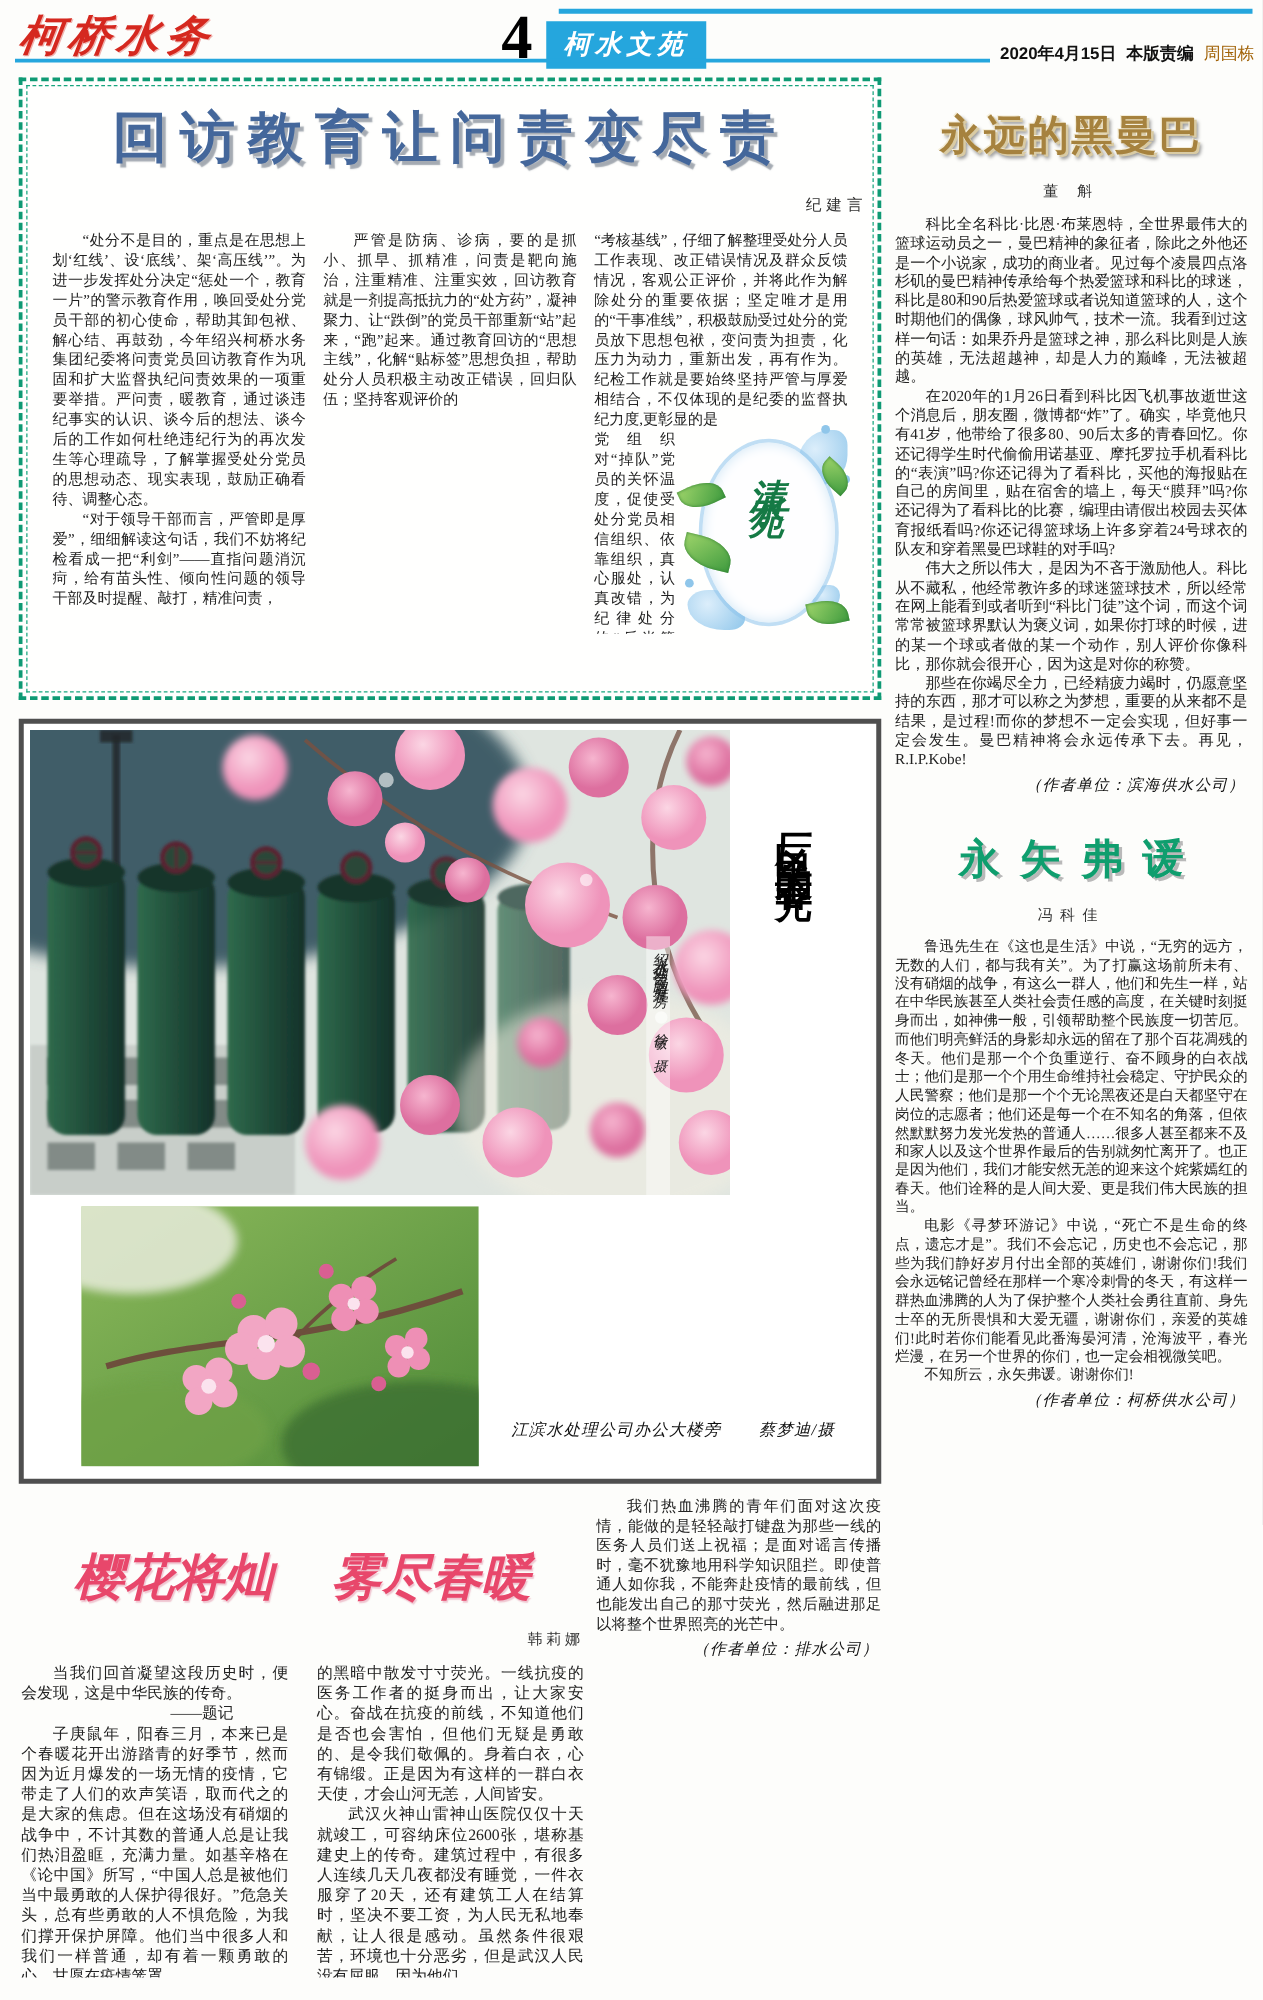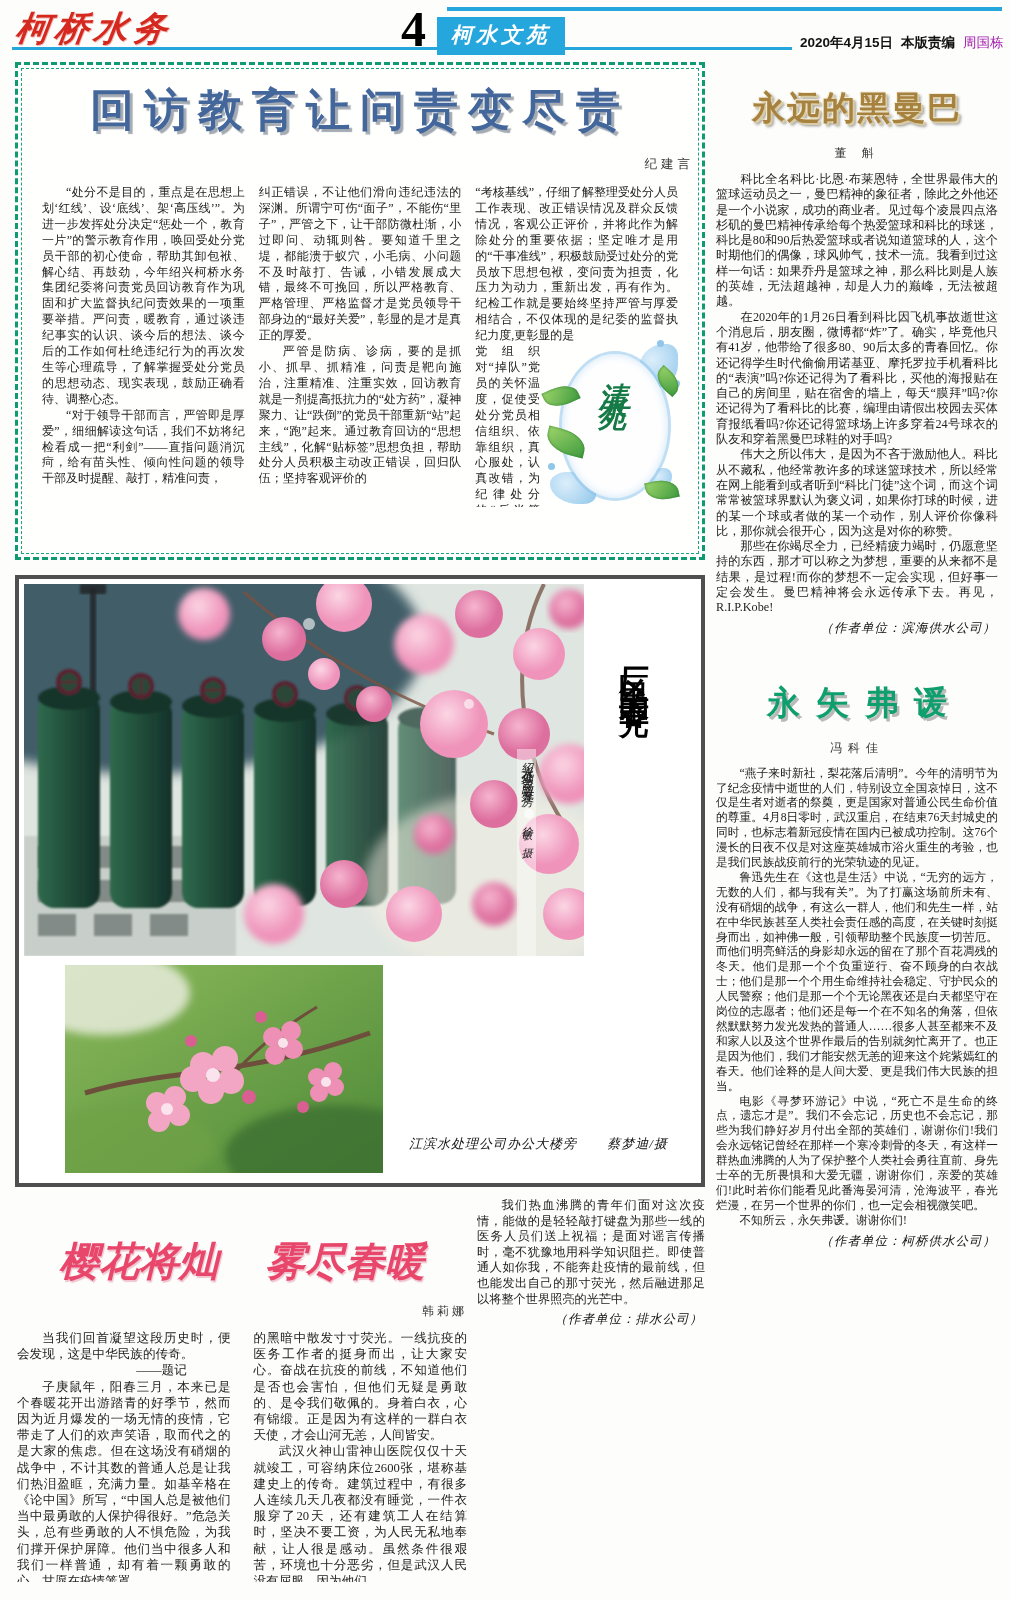--- a/index.html
+++ b/index.html
@@ -14,21 +14,21 @@
     text-shadow:1px 1px 0 rgba(213,40,31,.35);}
   .pagenum{position:absolute;left:401px;top:0px;font-size:50px;font-weight:900;color:#000;}
   .section-box{position:absolute;left:437px;top:17px;background:#25a6dd;color:#fff;
     font-size:21px;font-weight:bold;letter-spacing:4px;padding:4px 14px 6px;font-style:italic;}
   .rule-top{position:absolute;left:447px;top:7px;width:555px;height:4px;background:#25a6dd;}
   .rule-bottom{position:absolute;left:12px;top:47px;width:780px;height:3px;background:#25a6dd;}
   .dateline{position:absolute;left:800px;top:34px;width:205px;font-size:13.5px;color:#111;
     font-family:"Liberation Sans","DejaVu Sans",sans-serif;}
   .dateline .d{font-weight:bold;}
   .dateline .lbl{font-weight:bold;margin-left:8px;}
-  .dateline .nm{margin-left:8px;color:#a21caf;}
+  .dateline .nm{margin-left:8px;color:#a16207;}
   
   .lead-box{position:absolute;left:15px;top:62px;width:684px;height:492px;
     border:3px dashed #0f9a74;background:#fffffe;}
   .lead-inner{position:absolute;inset:3px;border:1px dashed #17a57e;padding:6px 4px 0;}
   .lead-title{margin-top:6px;text-align:center;font-size:44px;font-weight:900;
     color:#44679b;letter-spacing:10px;
     text-shadow:-1px -1px 0 #fff,3px 3px 1px rgba(90,100,115,.55);}
   .lead-author{text-align:right;font-size:12.5px;color:#333;letter-spacing:4px;margin:16px 0 12px;}
   .lead-cols{display:flex;gap:14px;padding:0 16px;height:322px;overflow:hidden;}
   .lead-col{flex:1;font-size:12px;line-height:15.9px;text-align:justify;color:#222;}
@@ -54,21 +54,21 @@
     writing-mode:vertical-rl;text-orientation:upright;font-size:28px;font-weight:bold;
     color:#157a45;letter-spacing:10px;font-style:italic;}
   
   .right-rail{position:absolute;left:716px;top:78px;width:282px;height:1520px;overflow:hidden;}
   .mamba-title{text-align:center;font-size:33px;font-weight:900;color:#a6823e;letter-spacing:2px;
     margin:8px 0 0;text-shadow:-1px -1px 0 #f4edd8,2px 2px 0 #d9cba4,3px 3px 3px #8f8f8f;}
   .rail-author{text-align:center;font-size:12px;color:#333;letter-spacing:6px;margin:14px 0 10px;}
   .rail-text p{margin:0;font-size:12.2px;line-height:15.3px;text-align:justify;text-indent:2em;color:#222;}
   .byline{text-align:right;font-size:12.5px;font-style:italic;color:#111;margin:4px 2px 0;letter-spacing:1px;}
   .green-title{text-align:center;font-size:33px;font-weight:900;color:#0f9e6e;letter-spacing:16px;
-    margin:44px 0 0;text-indent:16px;text-shadow:2.5px 2.5px 0 #b9b9b9;}
+    margin:28px 0 0;text-indent:16px;text-shadow:2.5px 2.5px 0 #b9b9b9;}
   .yz-text p{font-size:11.7px;line-height:14.9px;}
   
   .photo-frame{position:absolute;left:15px;top:575px;width:682px;height:604px;
     border:4px solid #4f4f4f;background:#fff;}
   .photo-top{position:absolute;left:5px;top:5px;width:560px;height:372px;}
   .photo-bottom{position:absolute;left:46px;top:386px;width:318px;height:208px;}
   .vtitle{position:absolute;left:594px;top:64px;writing-mode:vertical-rl;text-orientation:upright;
     font-size:30px;font-weight:900;letter-spacing:8px;color:#000;
     font-family:"Liberation Sans","DejaVu Sans",sans-serif;}
   .vcaption{position:absolute;left:498px;top:170px;height:215px;writing-mode:vertical-rl;
@@ -112,21 +112,20 @@
   <div class="lead-box">
     <div class="lead-inner">
       <div class="lead-title">回访教育让问责变尽责</div>
       <div class="lead-author">纪建言</div>
       <div class="lead-cols">
         <div class="lead-col">
           <p>“处分不是目的，重点是在思想上划‘红线’、设‘底线’、架‘高压线’”。为进一步发挥处分决定“惩处一个，教育一片”的警示教育作用，唤回受处分党员干部的初心使命，帮助其卸包袱、解心结、再鼓劲，今年绍兴柯桥水务集团纪委将问责党员回访教育作为巩固和扩大监督执纪问责效果的一项重要举措。严问责，暖教育，通过谈违纪事实的认识、谈今后的想法、谈今后的工作如何杜绝违纪行为的再次发生等心理疏导，了解掌握受处分党员的思想动态、现实表现，鼓励正确看待、调整心态。</p>
           <p>“对于领导干部而言，严管即是厚爱”，细细解读这句话，我们不妨将纪检看成一把“利剑”——直指问题消沉疴，给有苗头性、倾向性问题的领导干部及时提醒、敲打，精准问责，</p>
         </div>
         <div class="lead-col">
-          <p class="cont">纠正错误，不让他们滑向违纪违法的深渊。所谓宁可伤“面子”，不能伤“里子”，严管之下，让干部防微杜渐，小过即问、动辄则咎。要知道千里之堤，都能溃于蚁穴，小毛病、小问题不及时敲打、告诫，小错发展成大错，最终不可挽回，所以严格教育、严格管理、严格监督才是党员领导干部身边的“最好关爱”，彰显的是才是真正的厚爱。</p>
           <p>严管是防病、诊病，要的是抓小、抓早、抓精准，问责是靶向施治，注重精准、注重实效，回访教育就是一剂提高抵抗力的“处方药”，凝神聚力、让“跌倒”的党员干部重新“站”起来，“跑”起来。通过教育回访的“思想主线”，化解“贴标签”思想负担，帮助处分人员积极主动改正错误，回归队伍；坚持客观评价的</p>
         </div>
         <div class="lead-col">
           <p class="cont">“考核基线”，仔细了解整理受处分人员工作表现、改正错误情况及群众反馈情况，客观公正评价，并将此作为解除处分的重要依据；坚定唯才是用的“干事准线”，积极鼓励受过处分的党员放下思想包袱，变问责为担责，化压力为动力，重新出发，再有作为。纪检工作就是要始终坚持严管与厚爱相结合，不仅体现的是纪委的监督执纪力度,更彰显的是</p>
           <p class="cont">
             <span class="stamp">
               <span class="splash s1"></span>
               <span class="splash s2"></span>
               <span class="splash s3"></span>
               <span class="drop d1"></span>
@@ -153,21 +152,20 @@
       <p>科比全名科比·比恩·布莱恩特，全世界最伟大的篮球运动员之一，曼巴精神的象征者，除此之外他还是一个小说家，成功的商业者。见过每个凌晨四点洛杉矶的曼巴精神传承给每个热爱篮球和科比的球迷，科比是80和90后热爱篮球或者说知道篮球的人，这个时期他们的偶像，球风帅气，技术一流。我看到过这样一句话：如果乔丹是篮球之神，那么科比则是人族的英雄，无法超越神，却是人力的巅峰，无法被超越。</p>
       <p>在2020年的1月26日看到科比因飞机事故逝世这个消息后，朋友圈，微博都“炸”了。确实，毕竟他只有41岁，他带给了很多80、90后太多的青春回忆。你还记得学生时代偷偷用诺基亚、摩托罗拉手机看科比的“表演”吗?你还记得为了看科比，买他的海报贴在自己的房间里，贴在宿舍的墙上，每天“膜拜”吗?你还记得为了看科比的比赛，编理由请假出校园去买体育报纸看吗?你还记得篮球场上许多穿着24号球衣的队友和穿着黑曼巴球鞋的对手吗?</p>
       <p>伟大之所以伟大，是因为不吝于激励他人。科比从不藏私，他经常教许多的球迷篮球技术，所以经常在网上能看到或者听到“科比门徒”这个词，而这个词常常被篮球界默认为褒义词，如果你打球的时候，进的某一个球或者做的某一个动作，别人评价你像科比，那你就会很开心，因为这是对你的称赞。</p>
       <p>那些在你竭尽全力，已经精疲力竭时，仍愿意坚持的东西，那才可以称之为梦想，重要的从来都不是结果，是过程!而你的梦想不一定会实现，但好事一定会发生。曼巴精神将会永远传承下去。再见，R.I.P.Kobe!</p>
     </div>
     <div class="byline">（作者单位：滨海供水公司）</div>
 
     <div class="green-title">永矢弗谖</div>
     <div class="rail-author">冯科佳</div>
     <div class="rail-text yz-text">
-      <p>“燕子来时新社，梨花落后清明”。今年的清明节为了纪念疫情中逝世的人们，特别设立全国哀悼日，这不仅是生者对逝者的祭奠，更是国家对普通公民生命价值的尊重。4月8日零时，武汉重启，在结束76天封城史的同时，也标志着新冠疫情在国内已被成功控制。这76个漫长的日夜不仅是对这座英雄城市浴火重生的考验，也是我们民族战疫前行的光荣轨迹的见证。</p>
       <p>鲁迅先生在《这也是生活》中说，“无穷的远方，无数的人们，都与我有关”。为了打赢这场前所未有、没有硝烟的战争，有这么一群人，他们和先生一样，站在中华民族甚至人类社会责任感的高度，在关键时刻挺身而出，如神佛一般，引领帮助整个民族度一切苦厄。而他们明亮鲜活的身影却永远的留在了那个百花凋残的冬天。他们是那一个个负重逆行、奋不顾身的白衣战士；他们是那一个个用生命维持社会稳定、守护民众的人民警察；他们是那一个个无论黑夜还是白天都坚守在岗位的志愿者；他们还是每一个在不知名的角落，但依然默默努力发光发热的普通人……很多人甚至都来不及和家人以及这个世界作最后的告别就匆忙离开了。也正是因为他们，我们才能安然无恙的迎来这个姹紫嫣红的春天。他们诠释的是人间大爱、更是我们伟大民族的担当。</p>
       <p>电影《寻梦环游记》中说，“死亡不是生命的终点，遗忘才是”。我们不会忘记，历史也不会忘记，那些为我们静好岁月付出全部的英雄们，谢谢你们!我们会永远铭记曾经在那样一个寒冷刺骨的冬天，有这样一群热血沸腾的人为了保护整个人类社会勇往直前、身先士卒的无所畏惧和大爱无疆，谢谢你们，亲爱的英雄们!此时若你们能看见此番海晏河清，沧海波平，春光烂漫，在另一个世界的你们，也一定会相视微笑吧。</p>
       <p>不知所云，永矢弗谖。谢谢你们!</p>
     </div>
     <div class="byline">（作者单位：柯桥供水公司）</div>
   </div>
 
   <div class="photo-frame">
     <svg class="photo-top" viewBox="0 0 560 372" xmlns="http://www.w3.org/2000/svg">
       <defs>

